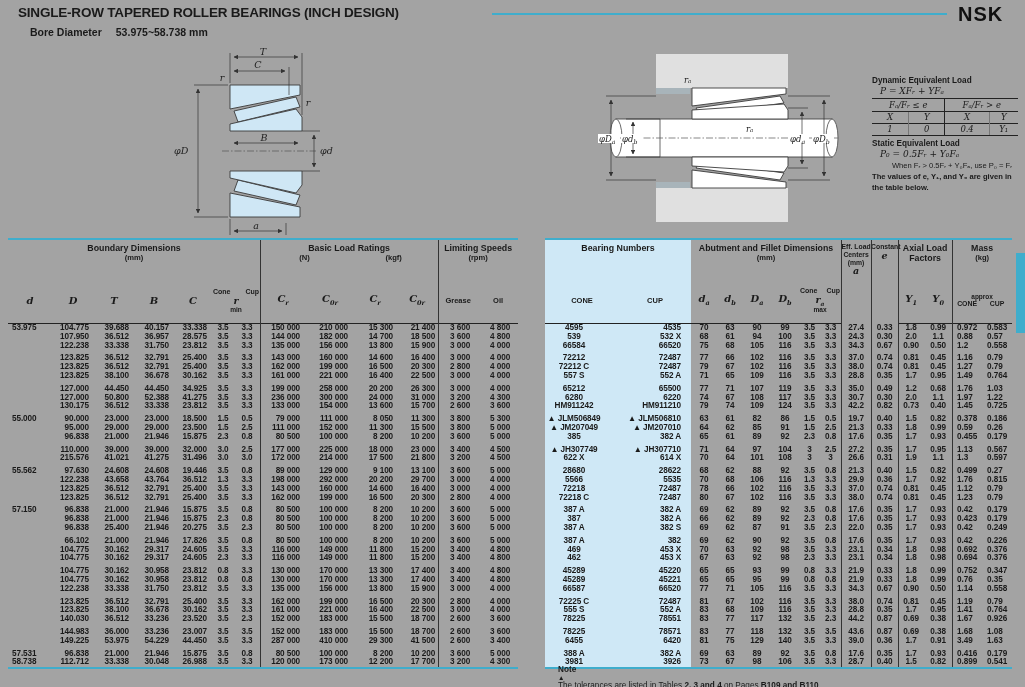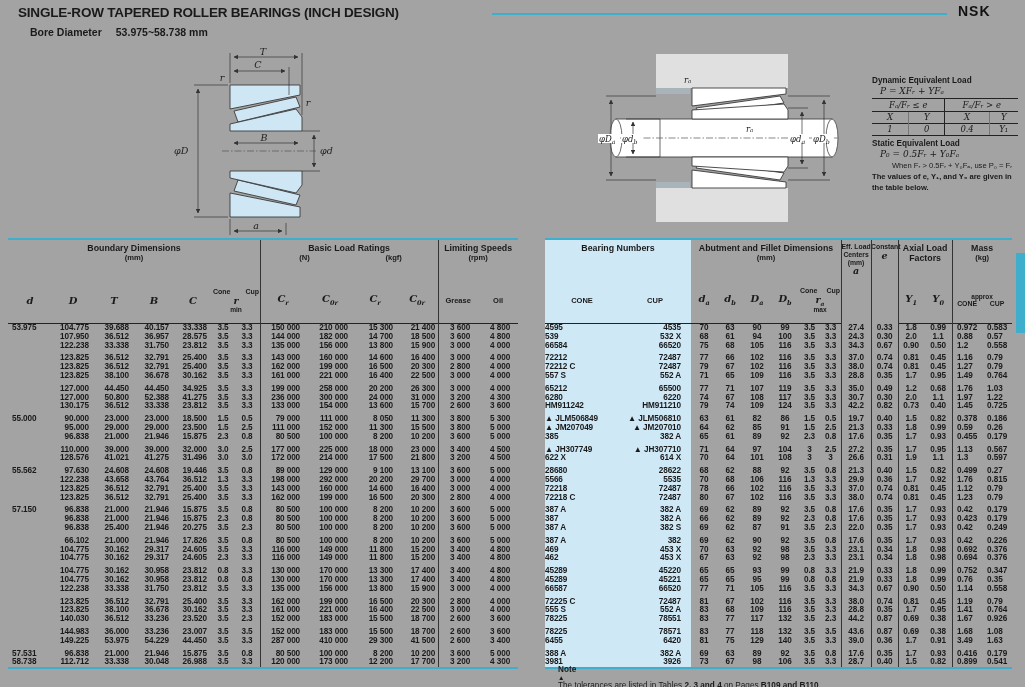--- a/index.html
+++ b/index.html
@@ -1,21 +1,21 @@
 <!DOCTYPE html>
 <html><head>
 <meta charset="utf-8">
 <style>
   html,body{margin:0;padding:0;background:#f3f3f3;}
   .page{position:relative;width:1025px;height:687px;background:#a3a3a3;overflow:hidden;
         font-family:"Liberation Sans","DejaVu Sans",sans-serif;color:#1a1a1a;}
   
   .hdr-title{position:absolute;left:18px;top:5px;font-size:13.5px;font-weight:bold;letter-spacing:-0.2px;}
   .hdr-rule{position:absolute;left:492px;top:13px;width:455px;height:2px;background:#3fadcc;}
-  .brand{position:absolute;left:958px;top:3px;font-size:14px;font-weight:900;letter-spacing:1px;color:#111;}
+  .brand{position:absolute;left:958px;top:3px;font-size:20px;font-weight:900;letter-spacing:1px;color:#111;}
   .subtitle{position:absolute;left:30px;top:26px;font-size:10.5px;font-weight:bold;}
   .subtitle span{margin-right:14px;}
   
   .diag{position:absolute;}
   .dl{font-family:"DejaVu Serif",serif;font-style:italic;font-size:9.5px;fill:#222;}
   .dls{font-family:"DejaVu Serif",serif;font-style:italic;font-size:8.5px;fill:#222;}
   
   .equiv{position:absolute;left:872px;top:76px;width:152px;font-size:8px;}
   .eq-title{font-weight:bold;font-size:8.2px;margin-bottom:1px;}
   .eq-formula{font-family:"DejaVu Serif",serif;font-style:italic;font-size:9px;margin:1px 0 2px 8px;}
@@ -58,21 +58,21 @@
   #lt tbody td{text-align:right;}
   #lt tbody td:nth-child(1){text-align:left;padding-left:4px;}
   #lt tbody td:nth-child(2),#lt tbody td:nth-child(3),
   #lt tbody td:nth-child(4),#lt tbody td:nth-child(5){padding-right:5px;}
   #lt tbody td:nth-child(6),#lt tbody td:nth-child(7){text-align:center;padding-right:2px;}
   #lt tbody td:nth-child(8),#lt tbody td:nth-child(9){padding-right:6px;}
   #lt tbody td:nth-child(10),#lt tbody td:nth-child(11){padding-right:3px;}
   #lt tbody td:nth-child(12),#lt tbody td:nth-child(13){padding-right:8px;}
   
   #rt tbody td{text-align:center;}
-  #rt tbody td:nth-child(1){text-align:left;padding-right:16px;}
+  #rt tbody td:nth-child(1){text-align:center;padding-right:16px;}
   #rt tbody td:nth-child(2){text-align:right;padding-right:10px;}
   #rt tbody td:nth-child(13),#rt tbody td:nth-child(14){text-align:left;padding-left:5px;}
   
   .note{position:absolute;left:558px;top:665px;font-size:8.2px;display:flex;align-items:baseline;flex-direction:column;}
   .note .nlabel{font-weight:bold;margin-right:26px;}
   .note .ntri{font-size:6.5px;margin-right:16px;}
   .note b{font-weight:bold;}
   .ptab{position:absolute;right:0;top:253px;width:9px;height:80px;background:#3fadcc;}
 </style>
 </head>
@@ -461,21 +461,21 @@
             <td>2.5</td>
             <td>177 000</td>
             <td>225 000</td>
             <td>18 000</td>
             <td>23 000</td>
             <td>3 400</td>
             <td>4 500</td>
           </tr>
           <tr>
             <td></td>
-            <td>128.576</td>
+            <td>215.576</td>
             <td>41.021</td>
             <td>41.275</td>
             <td>31.496</td>
             <td>3.0</td>
             <td>3.0</td>
             <td>172 000</td>
             <td>214 000</td>
             <td>17 500</td>
             <td>21 800</td>
             <td>3 200</td>

